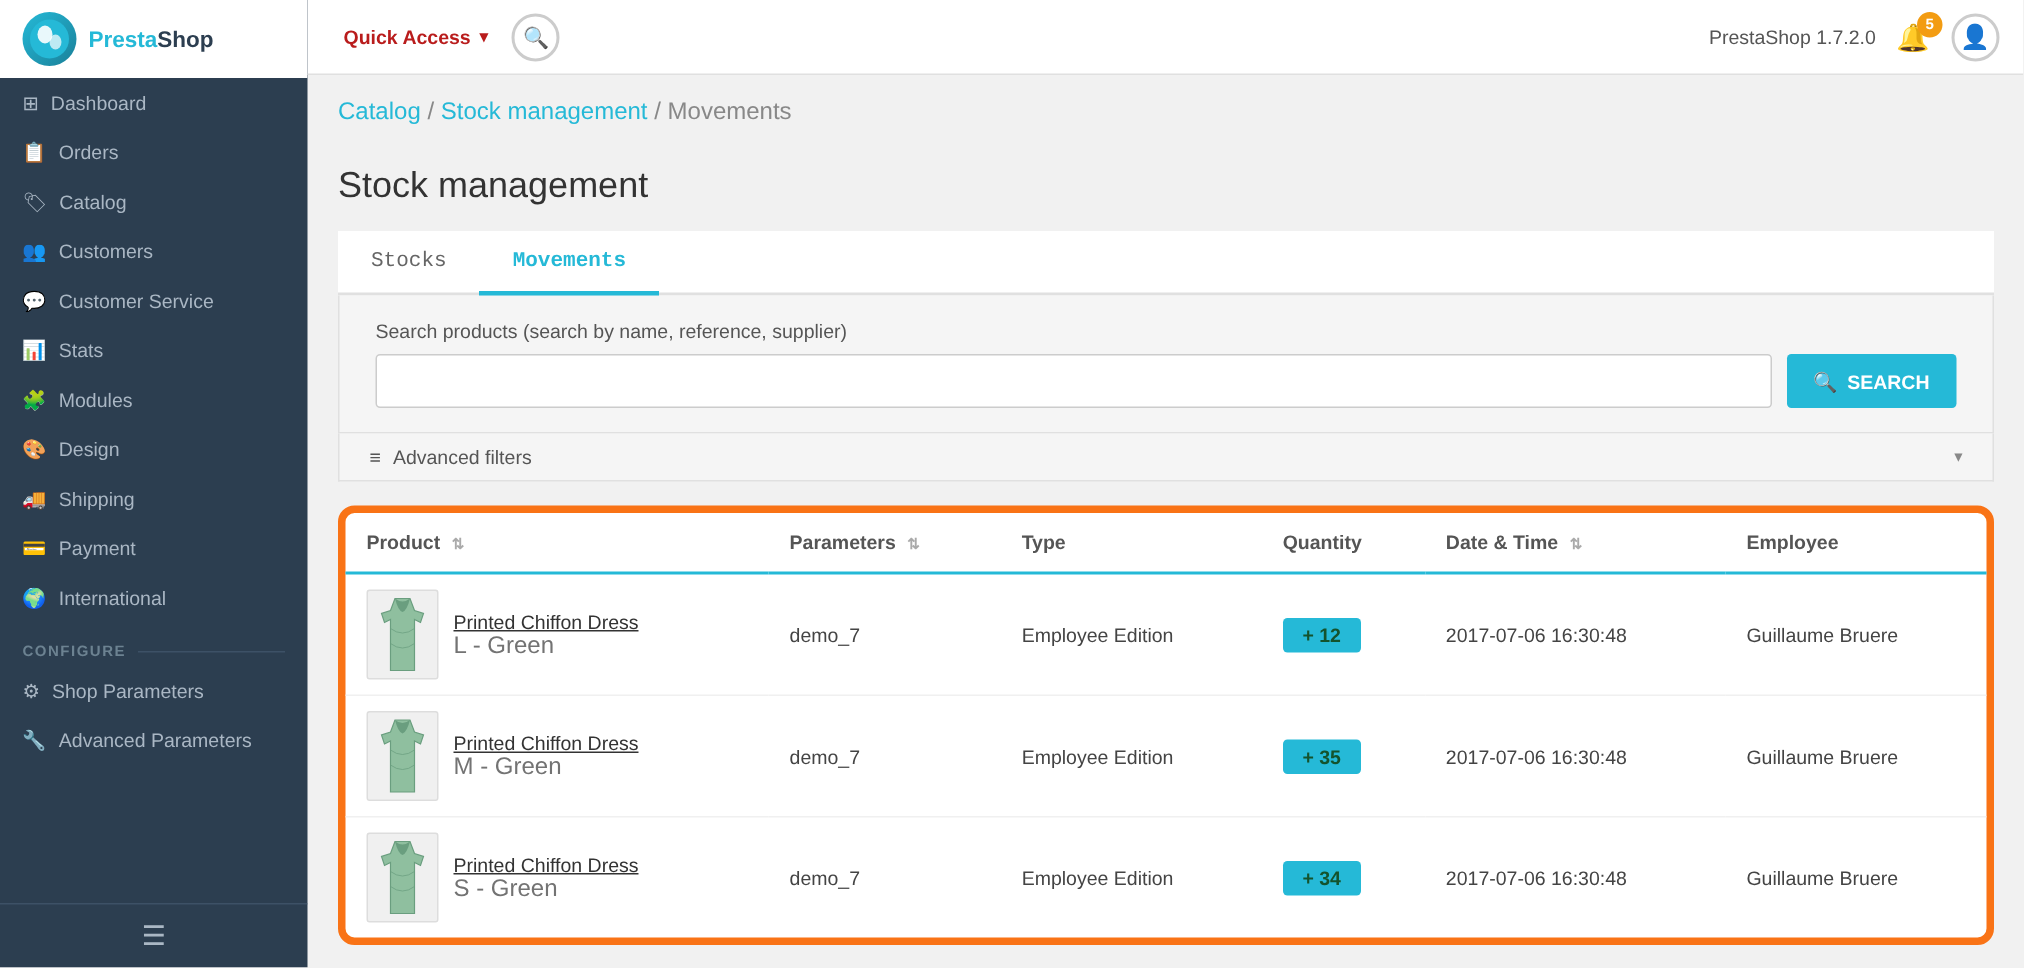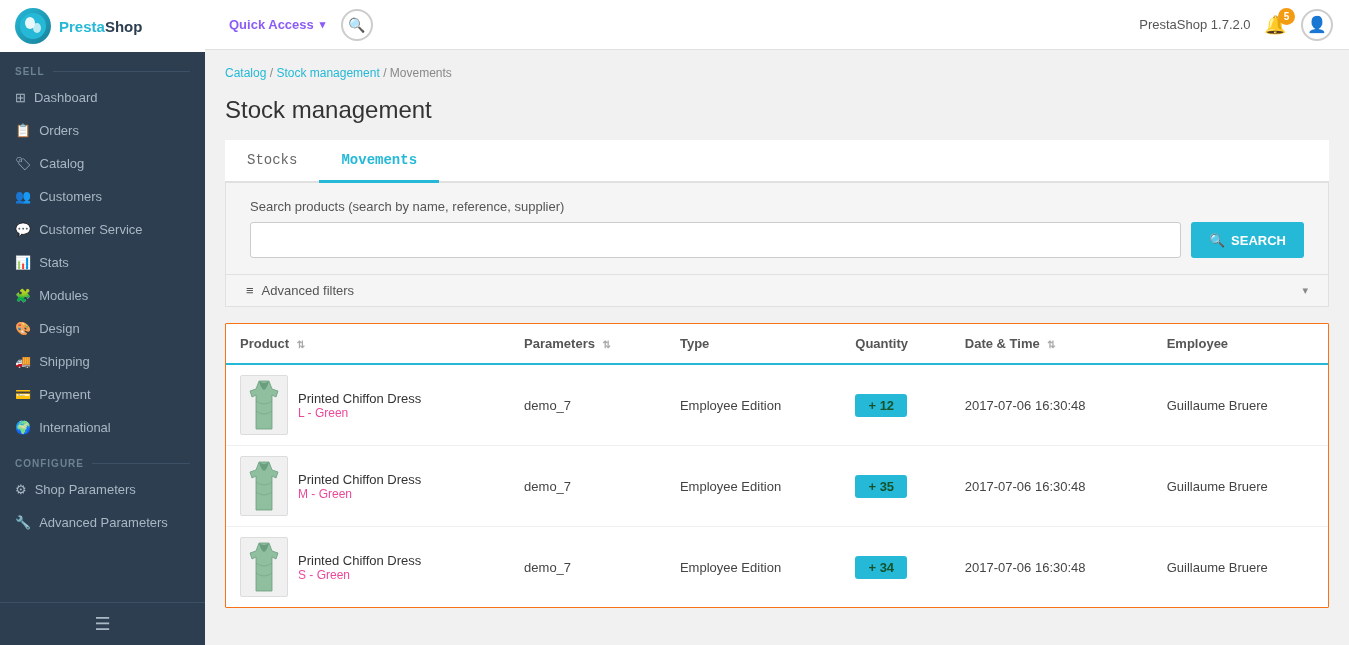--- a/index.html
+++ b/index.html
@@ -83,21 +83,21 @@
       display: flex;
       align-items: center;
       padding: 0 16px;
       border-bottom: 1px solid #e0e0e0;
       gap: 8px;
     }
     .quick-access-btn {
       display: flex;
       align-items: center;
       gap: 6px;
-      color: #8b5cf6;
+      color: #b91c1c;
       font-weight: 600;
       font-size: 13px;
       cursor: pointer;
       padding: 4px 8px;
       border-radius: 3px;
     }
     .search-icon-btn {
       width: 32px; height: 32px;
       border-radius: 50%;
       border: 2px solid #ccc;
@@ -138,23 +138,23 @@
 
     
     #content {
       flex: 1;
       overflow-y: auto;
       padding: 16px 20px;
       background: #f1f1f1;
     }
 
     .breadcrumb {
-      font-size: 12px;
+      font-size: 16px;
       color: #aaa;
-      margin-bottom: 16px;
+      margin-bottom: 26px;
     }
     .breadcrumb a { color: #25b9d7; text-decoration: none; }
     .breadcrumb span { color: #888; }
 
     .page-title {
       font-size: 24px;
       font-weight: 400;
       color: #333;
       margin-bottom: 16px;
     }
@@ -232,22 +232,22 @@
       color: #555;
       font-size: 13px;
       margin-bottom: 16px;
     }
     .adv-filters-label { flex: 1; }
     .adv-filters-icon { color: #888; font-size: 11px; }
 
     
     .table-container {
       background: #fff;
-      border: 1px solid #f97316;
-      border-radius: 1px;
+      border: 5px solid #f97316;
+      border-radius: 11px;
     }
     table {
       width: 100%;
       border-collapse: collapse;
     }
     thead tr {
       border-bottom: 2px solid #25b9d7;
     }
     thead th {
       padding: 12px 14px;
@@ -278,22 +278,22 @@
       background: #f0f0f0;
       border: 1px solid #ddd;
       display: flex;
       align-items: center;
       justify-content: center;
       overflow: hidden;
       border-radius: 2px;
       flex-shrink: 0;
     }
     .dress-svg { width: 36px; height: 52px; }
-    .product-name { font-weight: 500; color: #333; font-size: 13px; }
-    .product-variant { color: #ec4899; font-size: 12px; }
+    .product-name { font-weight: 500; color: #333; font-size: 13px; text-decoration: underline; }
+    .product-variant { color: #737373; font-size: 16px; }
     .qty-badge {
       display: inline-block;
       background: #25b9d7;
       color: #14532d;
       border-radius: 3px;
       padding: 4px 12px;
       font-weight: 700;
       font-size: 13px;
       min-width: 52px;
       text-align: center;
@@ -307,21 +307,20 @@
     <div class="logo-circle">
       <svg width="28" height="28" viewBox="0 0 28 28">
         <circle cx="14" cy="14" r="13" fill="#25b9d7"></circle>
         <ellipse cx="11" cy="11" rx="5" ry="6" fill="white" opacity="0.9"></ellipse>
         <ellipse cx="18" cy="16" rx="4" ry="5" fill="white" opacity="0.7"></ellipse>
       </svg>
     </div>
     <span class="logo-text"><span>Presta</span>Shop</span>
   </div>
 
-  <div class="sidebar-section-label">SELL</div>
 
   <div class="sidebar-item">
     <span>⊞</span>
     <span>Dashboard</span>
   </div>
   <div class="sidebar-item">
     <span>📋</span>
     <span>Orders</span>
   </div>
   <div class="sidebar-item">

